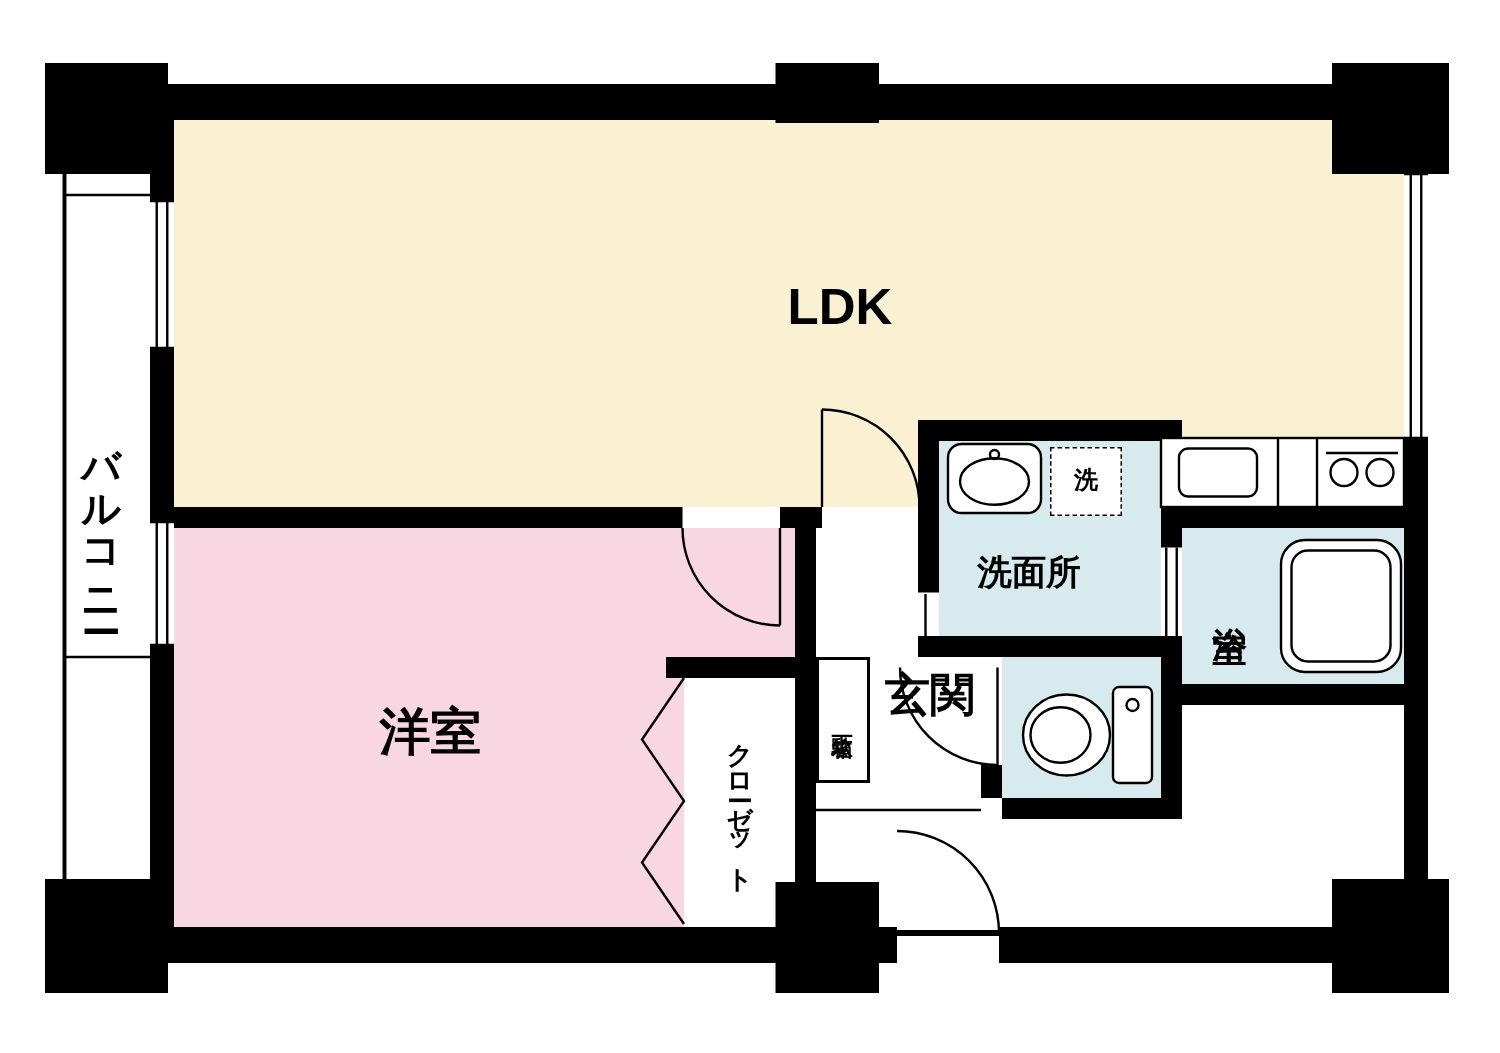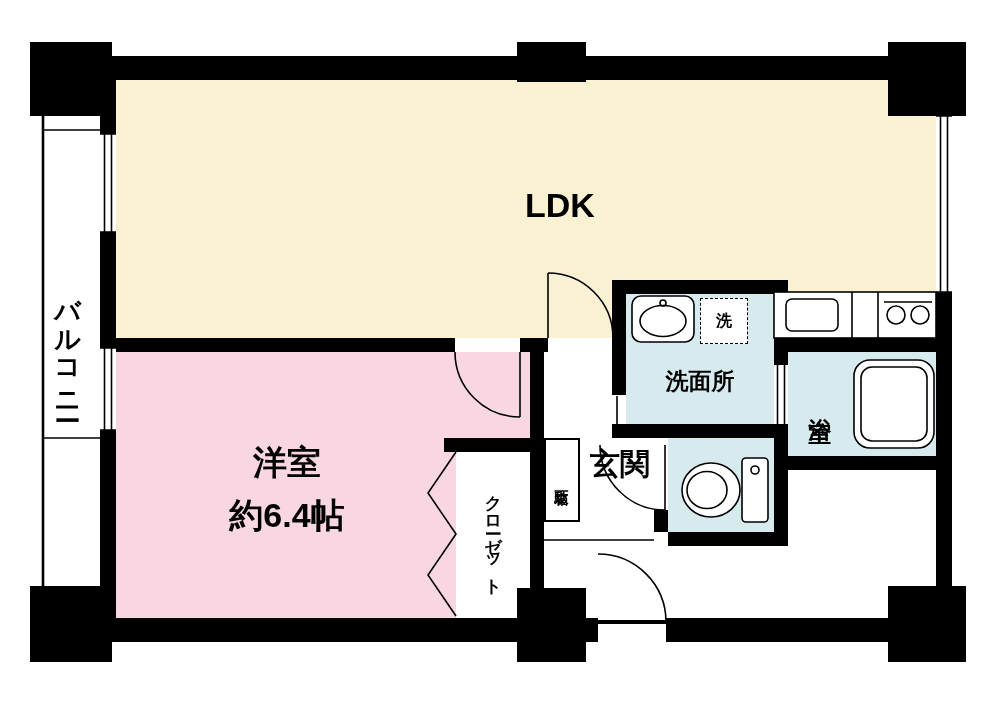--- a/index.html
+++ b/index.html
@@ -144,27 +144,26 @@
 
   <div class="label" style="left:400px;top:162px;width:320px;height:88px;font-size:34px;">
     <span class="stack">
       <span>LDK</span>
     </span>
   </div>
 
   <div class="label" style="left:137px;top:443px;width:300px;height:92px;font-size:34px;text-align:right;">
     <span class="stack">
       <span>洋室</span>
-      <span>約6.4帖</span>
     </span>
   </div>
 
   <div class="label vert" style="left:44px;top:240px;width:46px;height:210px;font-size:26px;">バルコニー</div>
 
-  <div class="label" style="left:626px;top:364px;width:148px;height:34px;font-size:23px;">洗面所</div>
+  <div class="label" style="left:612px;top:364px;width:148px;height:34px;font-size:23px;">洗面所</div>
 
   <div class="label vert" style="left:798px;top:358px;width:44px;height:86px;font-size:23px;">浴室</div>
 
   <div class="label" style="left:578px;top:448px;width:84px;height:32px;font-size:30px;">玄関</div>
 
   <div class="label vert" style="left:544px;top:444px;width:36px;height:72px;font-size:14px;letter-spacing:1px;">下駄箱</div>
 
   <div class="label vert" style="left:474px;top:458px;width:38px;height:156px;font-size:17px;letter-spacing:1px;">クローゼット</div>
 
   <div class="label" style="left:700px;top:298px;width:48px;height:46px;font-size:16px;">洗</div>

